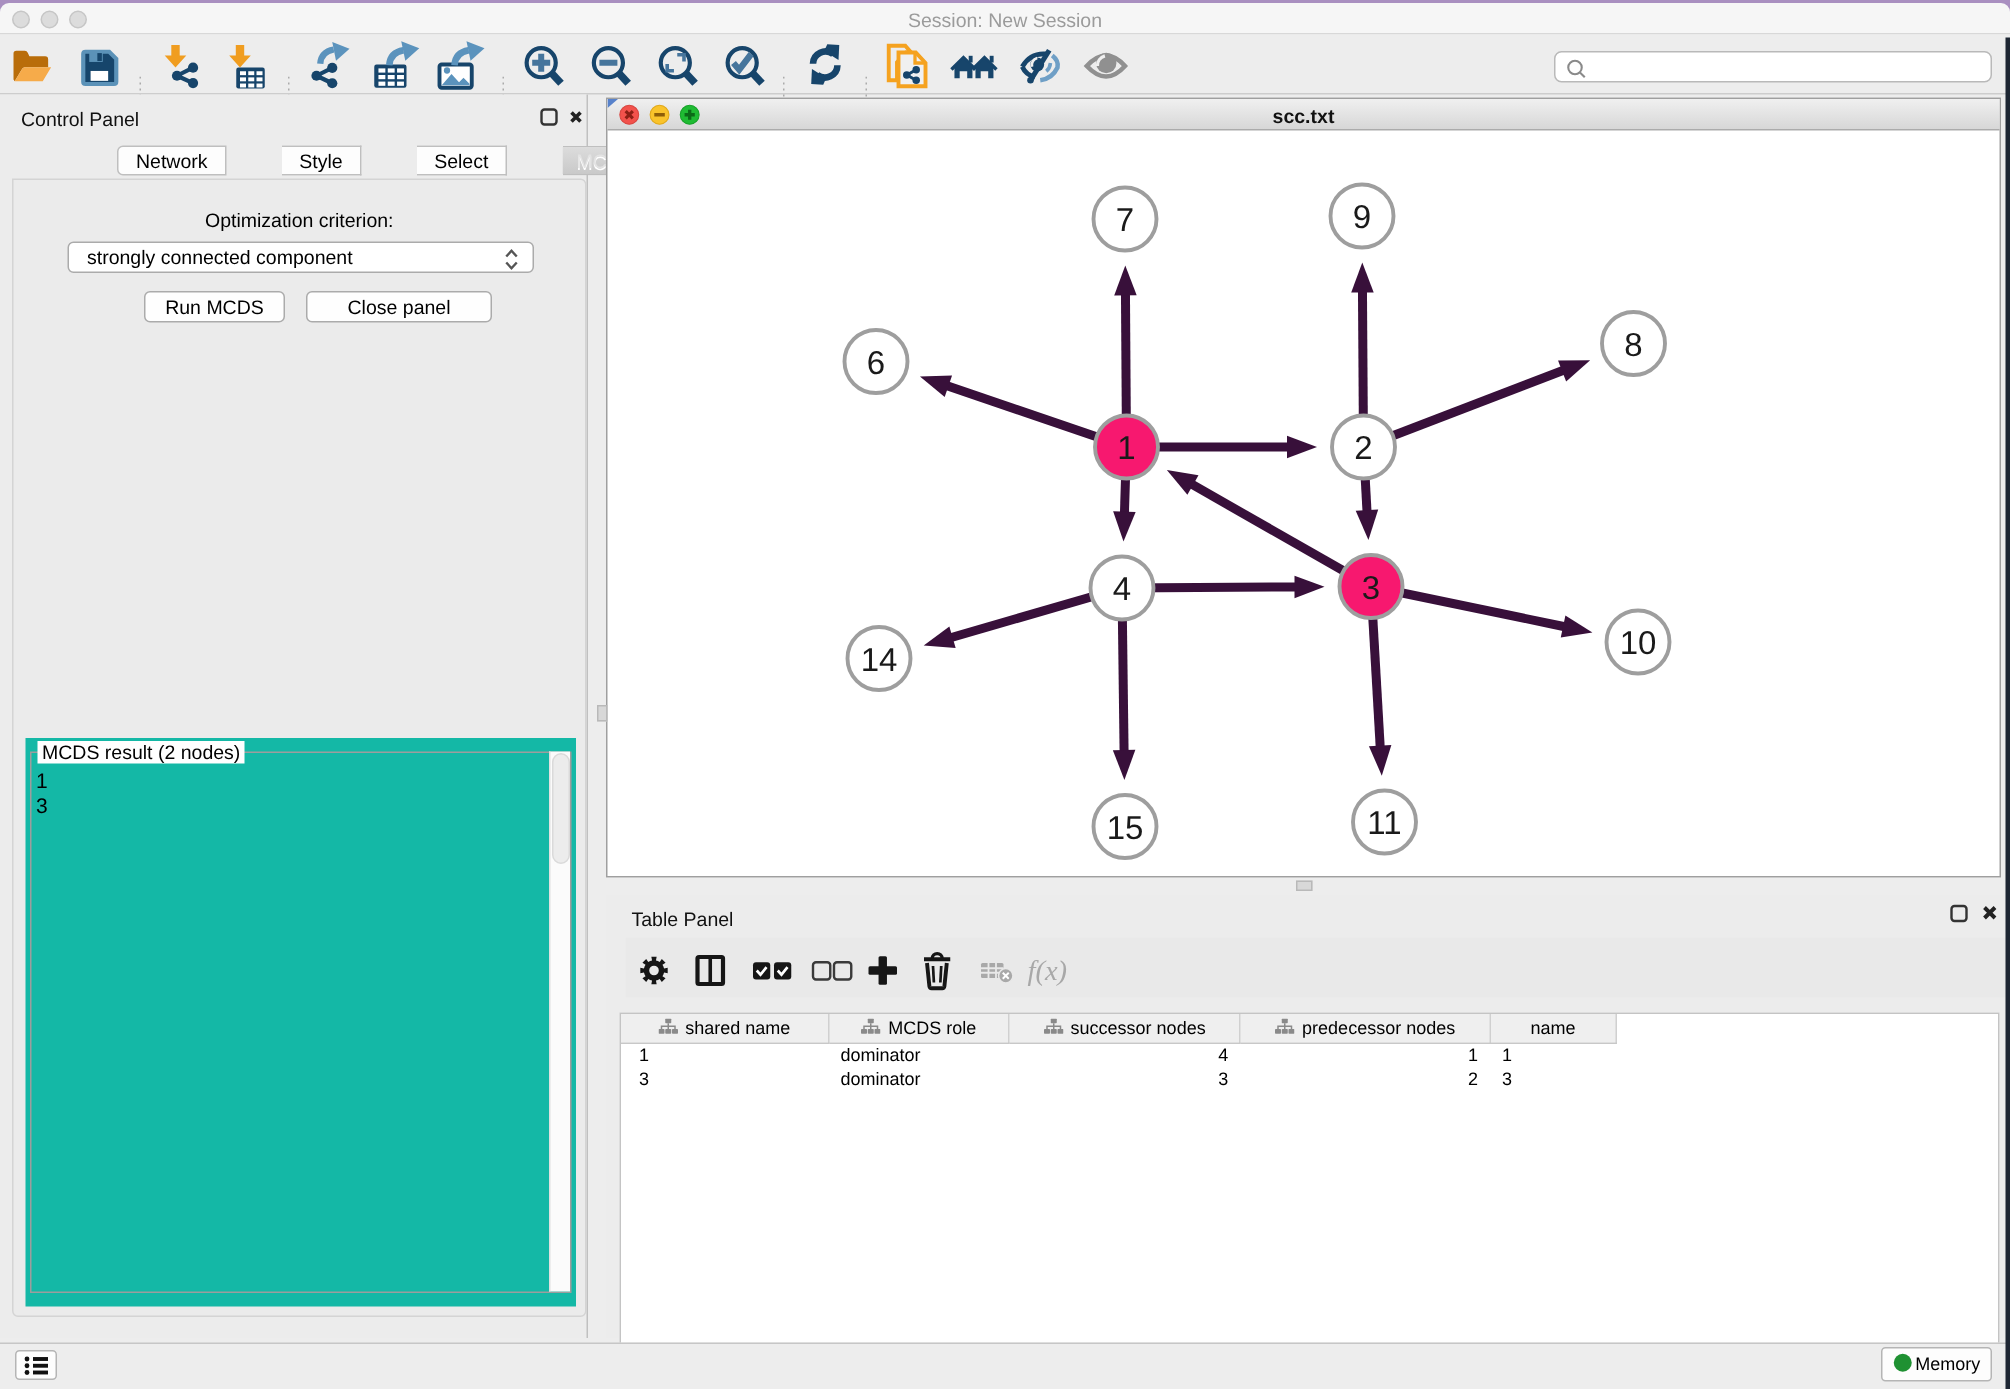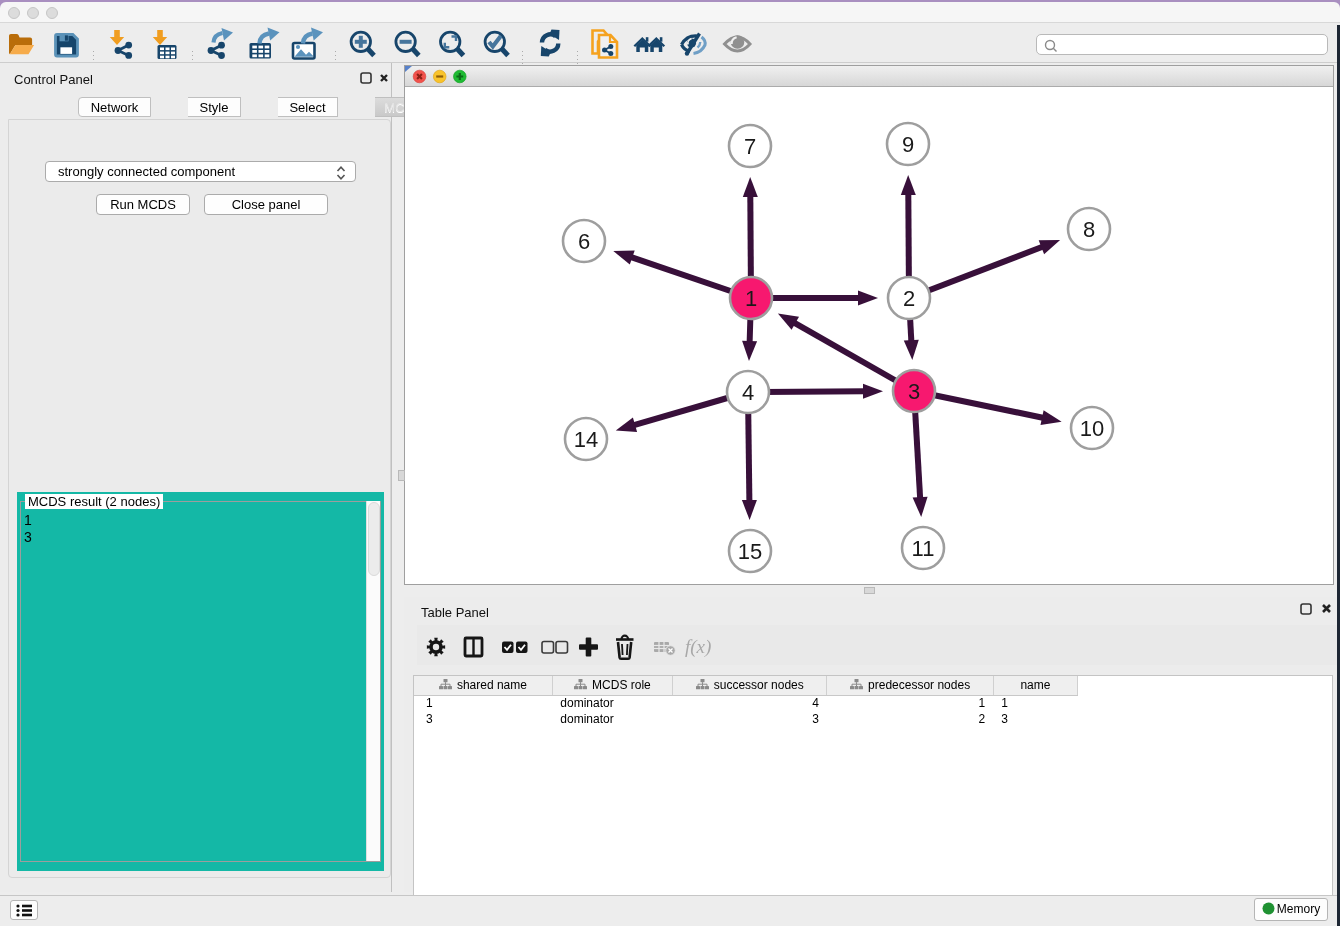--- a/index.html
+++ b/index.html
@@ -69,20 +69,21 @@
 
 #rightstrip { left:1337px; top:25px; width:3px; height:901px; background:#1d2633; }
 </style>
 </head>
 <body>
 <div class="abs" id="topstrip"></div>
 <div class="abs" id="titlebar">
   <div class="abs tl" style="left:8px"></div>
   <div class="abs tl" style="left:27px"></div>
   <div class="abs tl" style="left:46px"></div>
+  <div class="abs" id="wtitle">Session: New Session</div>
 </div>
 <div class="abs" id="toolbar">
   <svg class="abs" style="left:0;top:0" width="760" height="40" viewBox="0 0 760 40">
 
     <g>
       <path d="M9 30 V12.8 q0 -1.9 1.9 -1.9 h5.6 q1.5 0 2 1.2 l1.1 2.4 h10.5 q2 0 2 2.1 v5.3 h-15.5 q-1.2 0 -1.8 1 l-5 8.3 z" fill="#b96d0a"></path>
       <path d="M9.8 31.2 l5 -8.3 q0.6 -1 1.8 -1 h17.5 l-5.6 9.3 z" fill="#f6ab4a"></path>
     </g>
 
     <g>
@@ -257,20 +258,21 @@
     <rect x="1" y="1" width="10" height="10" fill="none" stroke="#333" stroke-width="1.6" rx="2"></rect>
     <path d="M21 1 L27 7 M27 1 L21 7" stroke="#222" stroke-width="2.4" transform="translate(0,2)"></path>
   </svg>
   <div class="abs tabs" style="left:78px; top:34px;">
     <div class="tab first" style="width:73px">Network</div>
     <div class="tab" style="width:53px">Style</div>
     <div class="tab" style="width:60px">Select</div>
     <div class="tab sel last" style="width:58px">MCDS</div>
   </div>
   <div class="abs" id="cpbody">
+    <div class="abs" id="optlabel">Optimization criterion:</div>
     <div class="abs" id="dropdown">strongly connected component
       <svg width="10" height="14" style="position:absolute; right:9px; top:4px" viewBox="0 0 10 14">
         <path d="M1.5 5 L5 1.2 L8.5 5" fill="none" stroke="#555" stroke-width="1.6"></path>
         <path d="M1.5 9 L5 12.8 L8.5 9" fill="none" stroke="#555" stroke-width="1.6"></path>
       </svg>
     </div>
     <div class="abs btn" style="left:87px; top:74px; width:94px;text-align:center;">Run MCDS</div>
     <div class="abs btn" style="left:195px; top:74px; width:124px;">Close panel</div>
     <div class="abs" id="resultbox">
       <div class="abs" id="fieldset"></div>
@@ -289,20 +291,21 @@
       <circle cx="7.5" cy="7.5" r="6.3" fill="#f2524c" stroke="#d84640" stroke-width="0.7"></circle>
       <path d="M5.1 5.1 l4.8 4.8 m0 -4.8 l-4.8 4.8" stroke="#8c1f15" stroke-width="2.1"></path>
       <circle cx="27.7" cy="7.5" r="6.3" fill="#f9c32b" stroke="#e0a81a" stroke-width="0.7"></circle>
       <line x1="24.2" y1="7.5" x2="31.2" y2="7.5" stroke="#8e5e08" stroke-width="2.2"></line>
       <circle cx="47.8" cy="7.5" r="6.3" fill="#1fbb33" stroke="#17a229" stroke-width="0.7"></circle>
       <path d="M44.4 7.5 h6.8 M47.8 4.1 v6.8" stroke="#0b6b18" stroke-width="2.2"></path>
     </svg>
     <svg class="abs" style="left:0px; top:0px" width="10" height="10" viewBox="0 0 10 10">
       <path d="M0 0 h7 l-7 6 z" fill="#3d6fc4" opacity="0.85"></path>
     </svg>
+    <div class="abs" id="netname">scc.txt</div>
   </div>
   <svg class="abs" style="left:0; top:21px" width="928" height="497" viewBox="0 0 928 497" id="graph">
 <g stroke="#38103a" stroke-width="6" fill="#38103a">
 <line x1="346.0" y1="211.0" x2="345.3" y2="108.0"></line>
 <path d="M345.2 90.0 L352.8 109.9 L337.8 110.0 Z" stroke="none"></path>
 <line x1="346.0" y1="211.0" x2="225.4" y2="169.8"></line>
 <path d="M208.3 164.0 L229.7 163.4 L224.8 177.6 Z" stroke="none"></path>
 <line x1="346.0" y1="211.0" x2="455.0" y2="211.0"></line>
 <path d="M473.0 211.0 L453.0 218.5 L453.0 203.5 Z" stroke="none"></path>
 <line x1="346.0" y1="211.0" x2="344.6" y2="256.0"></line>

